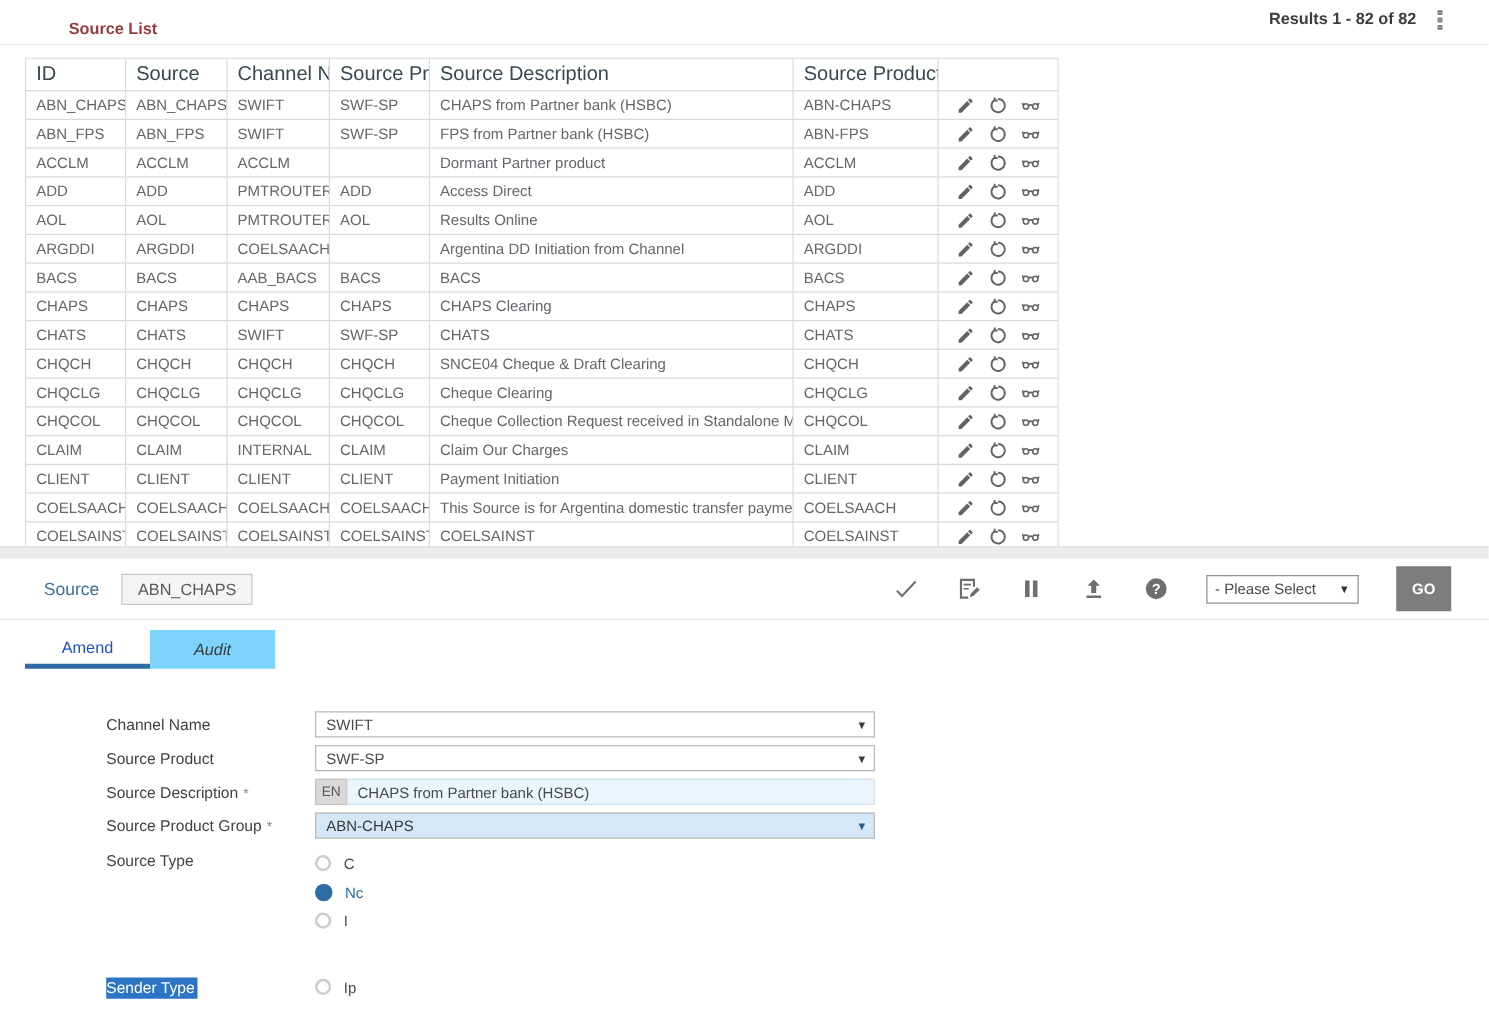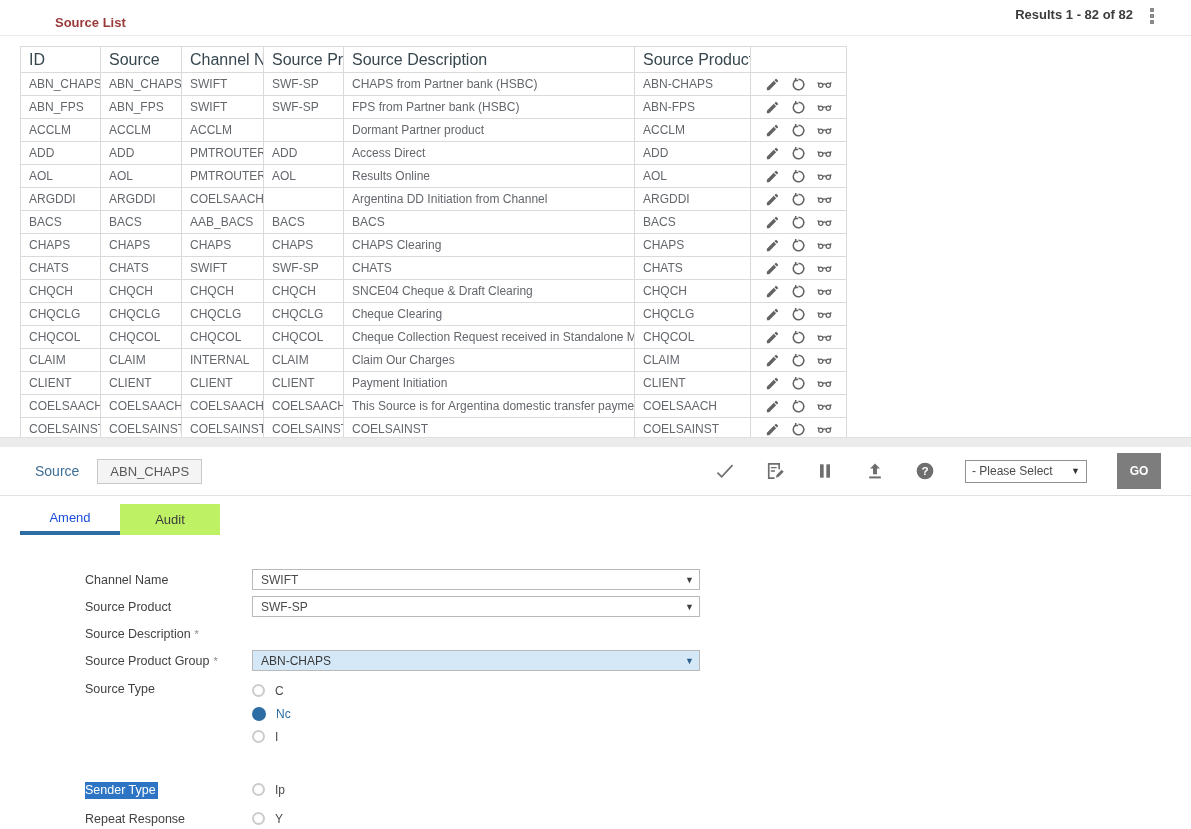--- a/index.html
+++ b/index.html
@@ -41,21 +41,21 @@
     position:relative; cursor:pointer; }
   .please-select .arrow { position:absolute; right:6px; font-size:9px; color:#333; }
   .go-btn { width:44px; height:36px; background:#7d7d7d; color:#fff; border:none;
     font-size:12px; font-weight:bold; cursor:pointer; display:flex; align-items:center; justify-content:center; }
 
   
   .tabs { display:flex; margin:8px 0 0 20px; }
   .tab { width:100px; height:31px; display:flex; align-items:center; justify-content:center;
     font-size:13px; cursor:pointer; }
   .tab.active { color:#1d4ed8; background:#fff; border-bottom:4px solid #2e6da4; }
-  .tab.inactive { color:#3c3c3c; background:#bef264; }
+  .tab.inactive { color:#3c3c3c; background:#7dd3fc;font-style:italic; }
 
   
   .form { margin-top:34px; }
   .form-row { display:flex; align-items:center; margin-bottom:6px; min-height:21px; }
   .form-label { width:252px; padding-left:85px; font-size:12.5px; color:#424242; flex-shrink:0; }
   .req { color:#8a8a8a; font-size:11px; margin-left:4px; }
   .sel { width:448px; height:21px; border:1px solid #b9b9b9; background:#fff; position:relative;
     display:flex; align-items:center; padding:0 20px 0 8px; font-size:12px; color:#4a4a4a; cursor:pointer; }
   .sel .arrow { position:absolute; right:5px; font-size:9px; color:#3f3f3f; }
   .sel.blue { background:#d4e8f8; color:#3a3a3a; }
@@ -690,20 +690,24 @@
     <span class="sel">
       <span>SWF-SP</span>
       <span class="arrow">▼</span>
     </span>
   </div>
 
   <div class="form-row">
     <span class="form-label">
       <span>Source Description</span><span class="req">*</span>
     </span>
+    <span class="desc-wrap">
+      <span class="lang-badge">EN</span>
+      <input class="desc-input" value="CHAPS from Partner bank (HSBC)" style="">
+    </span>
   </div>
 
   <div class="form-row">
     <span class="form-label">
       <span>Source Product Group</span><span class="req">*</span>
     </span>
     <span class="sel blue">
       <span>ABN-CHAPS</span>
       <span class="arrow">▼</span>
     </span>
@@ -734,23 +738,14 @@
       <span class="hl-label">Sender Type</span>
     </span>
     <span class="radio-group">
       <span class="radio-item">
         <span class="radio-circle"></span>
         <span class="radio-label">Ip</span>
       </span>
     </span>
   </div>
 
-  <div class="form-row" style="margin-top:6px;">
-    <span class="form-label">Repeat Response</span>
-    <span class="radio-group">
-      <span class="radio-item">
-        <span class="radio-circle"></span>
-        <span class="radio-label">Y</span>
-      </span>
-    </span>
-  </div>
 
 </div>
 
 </body></html>

